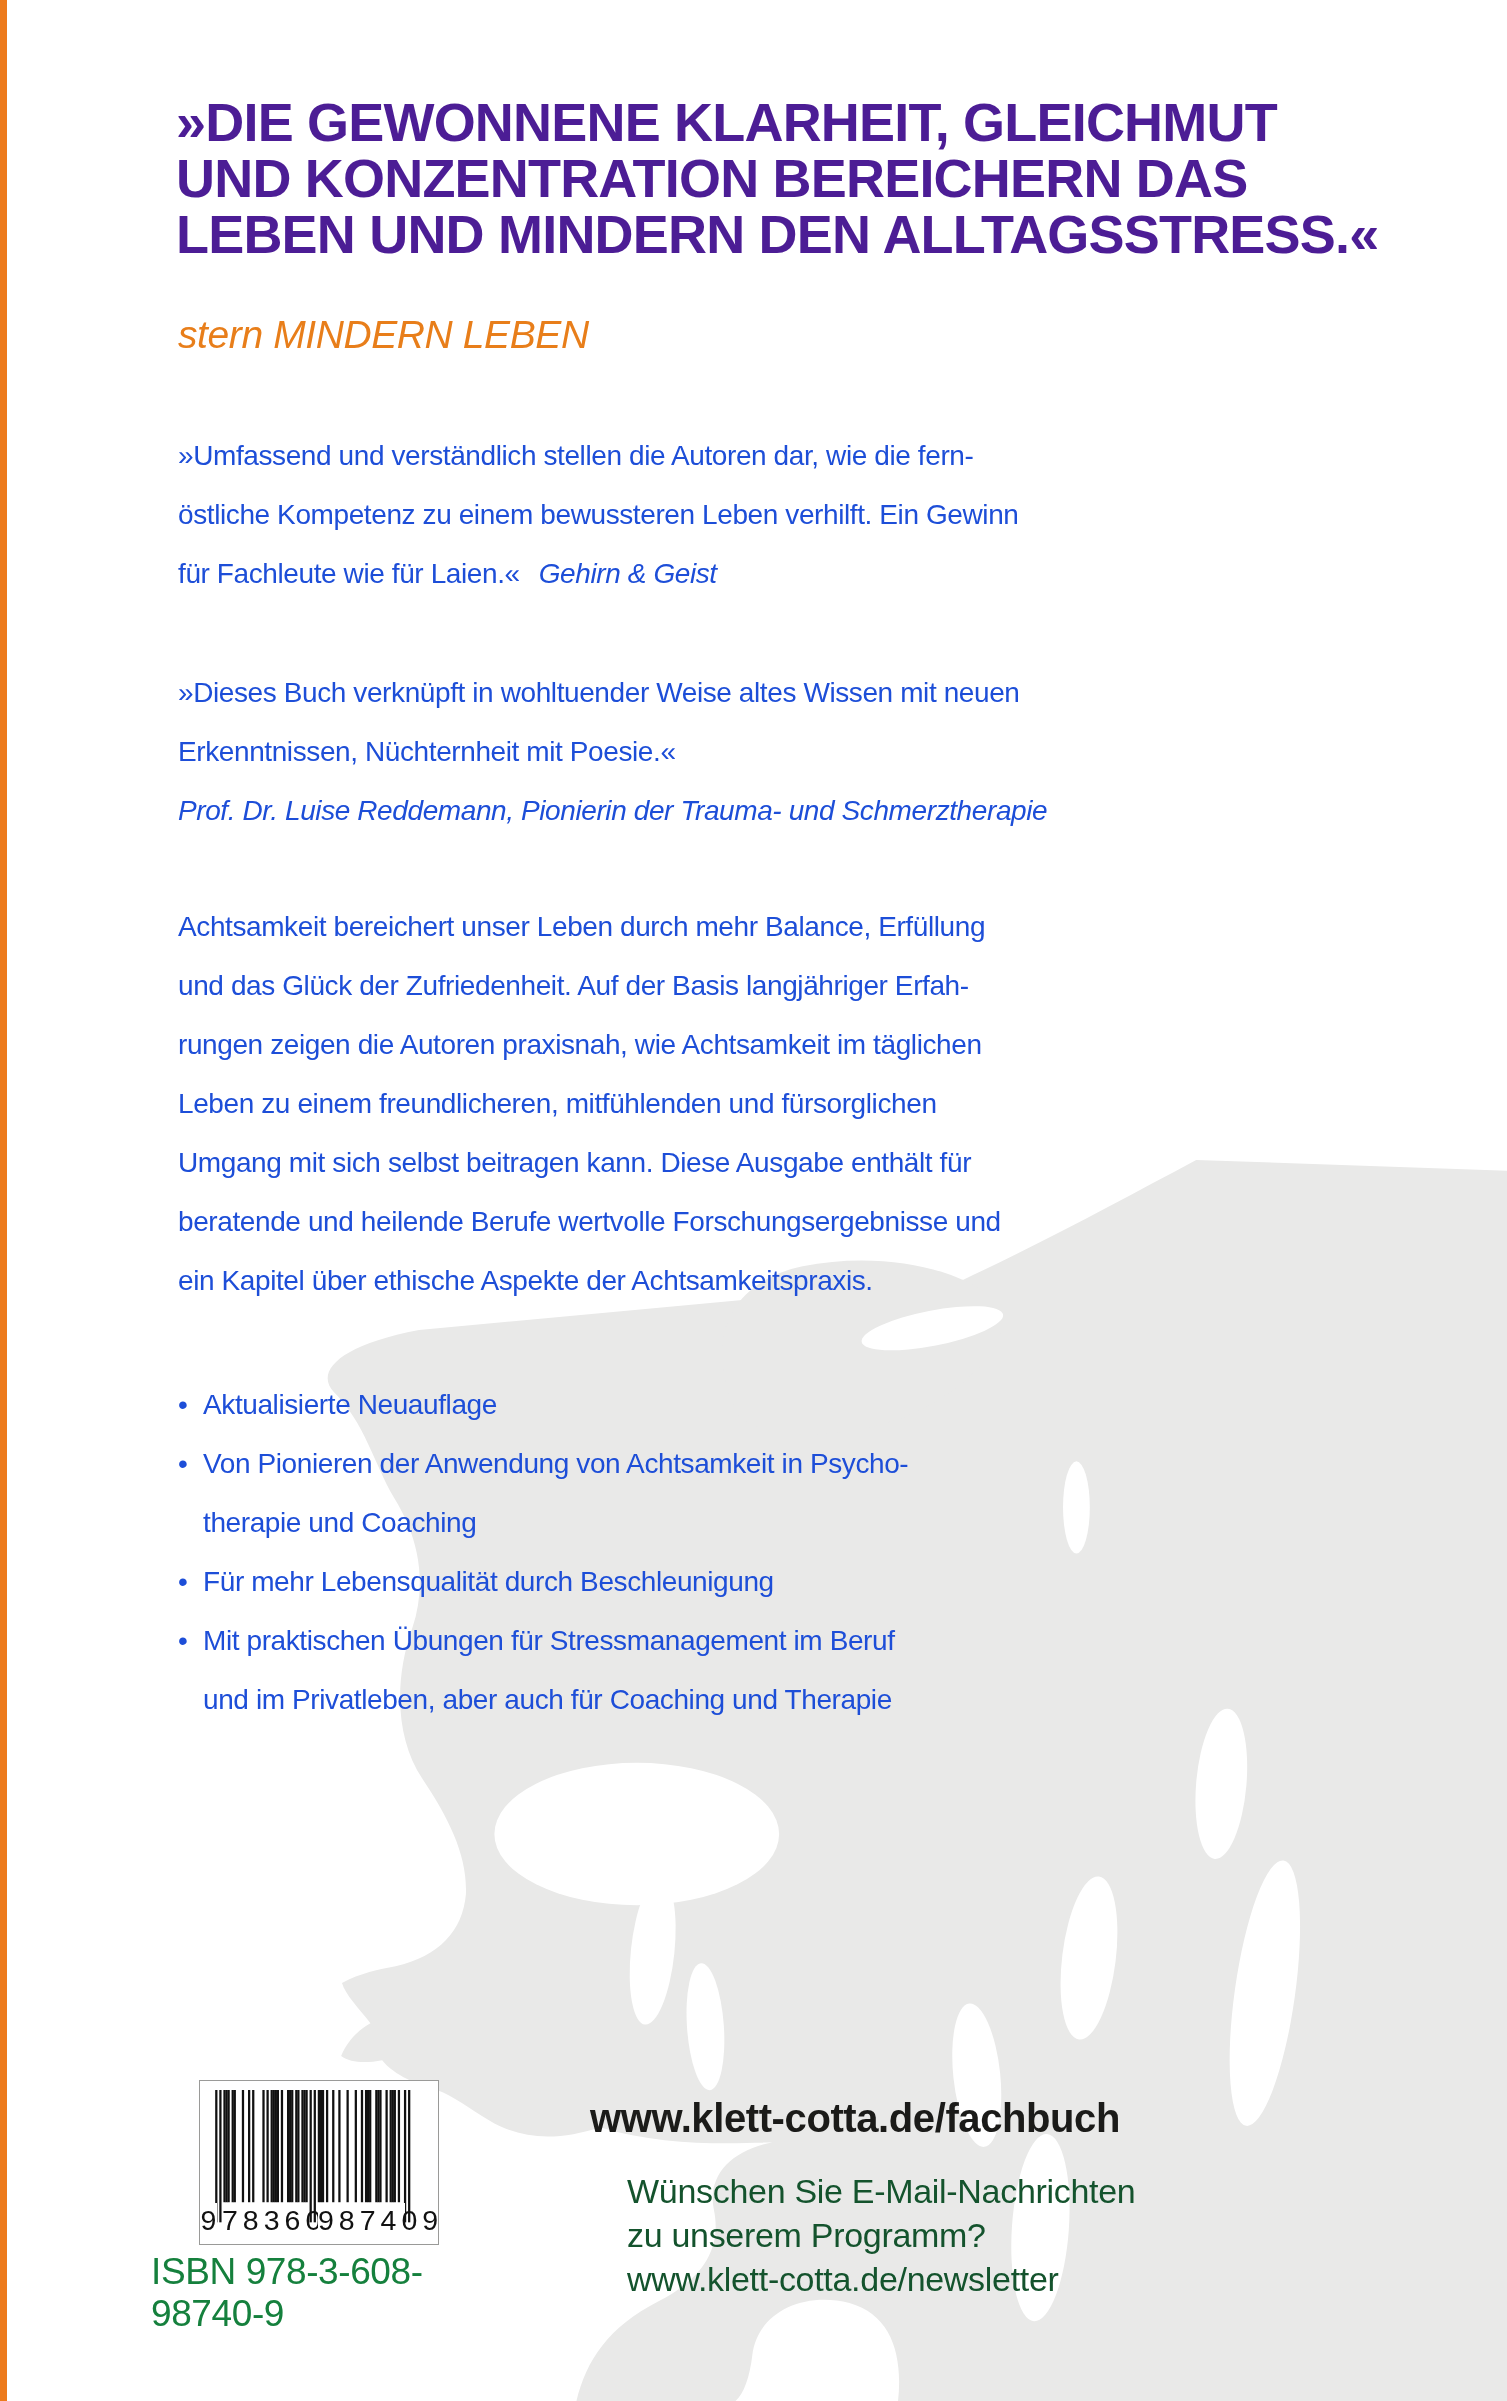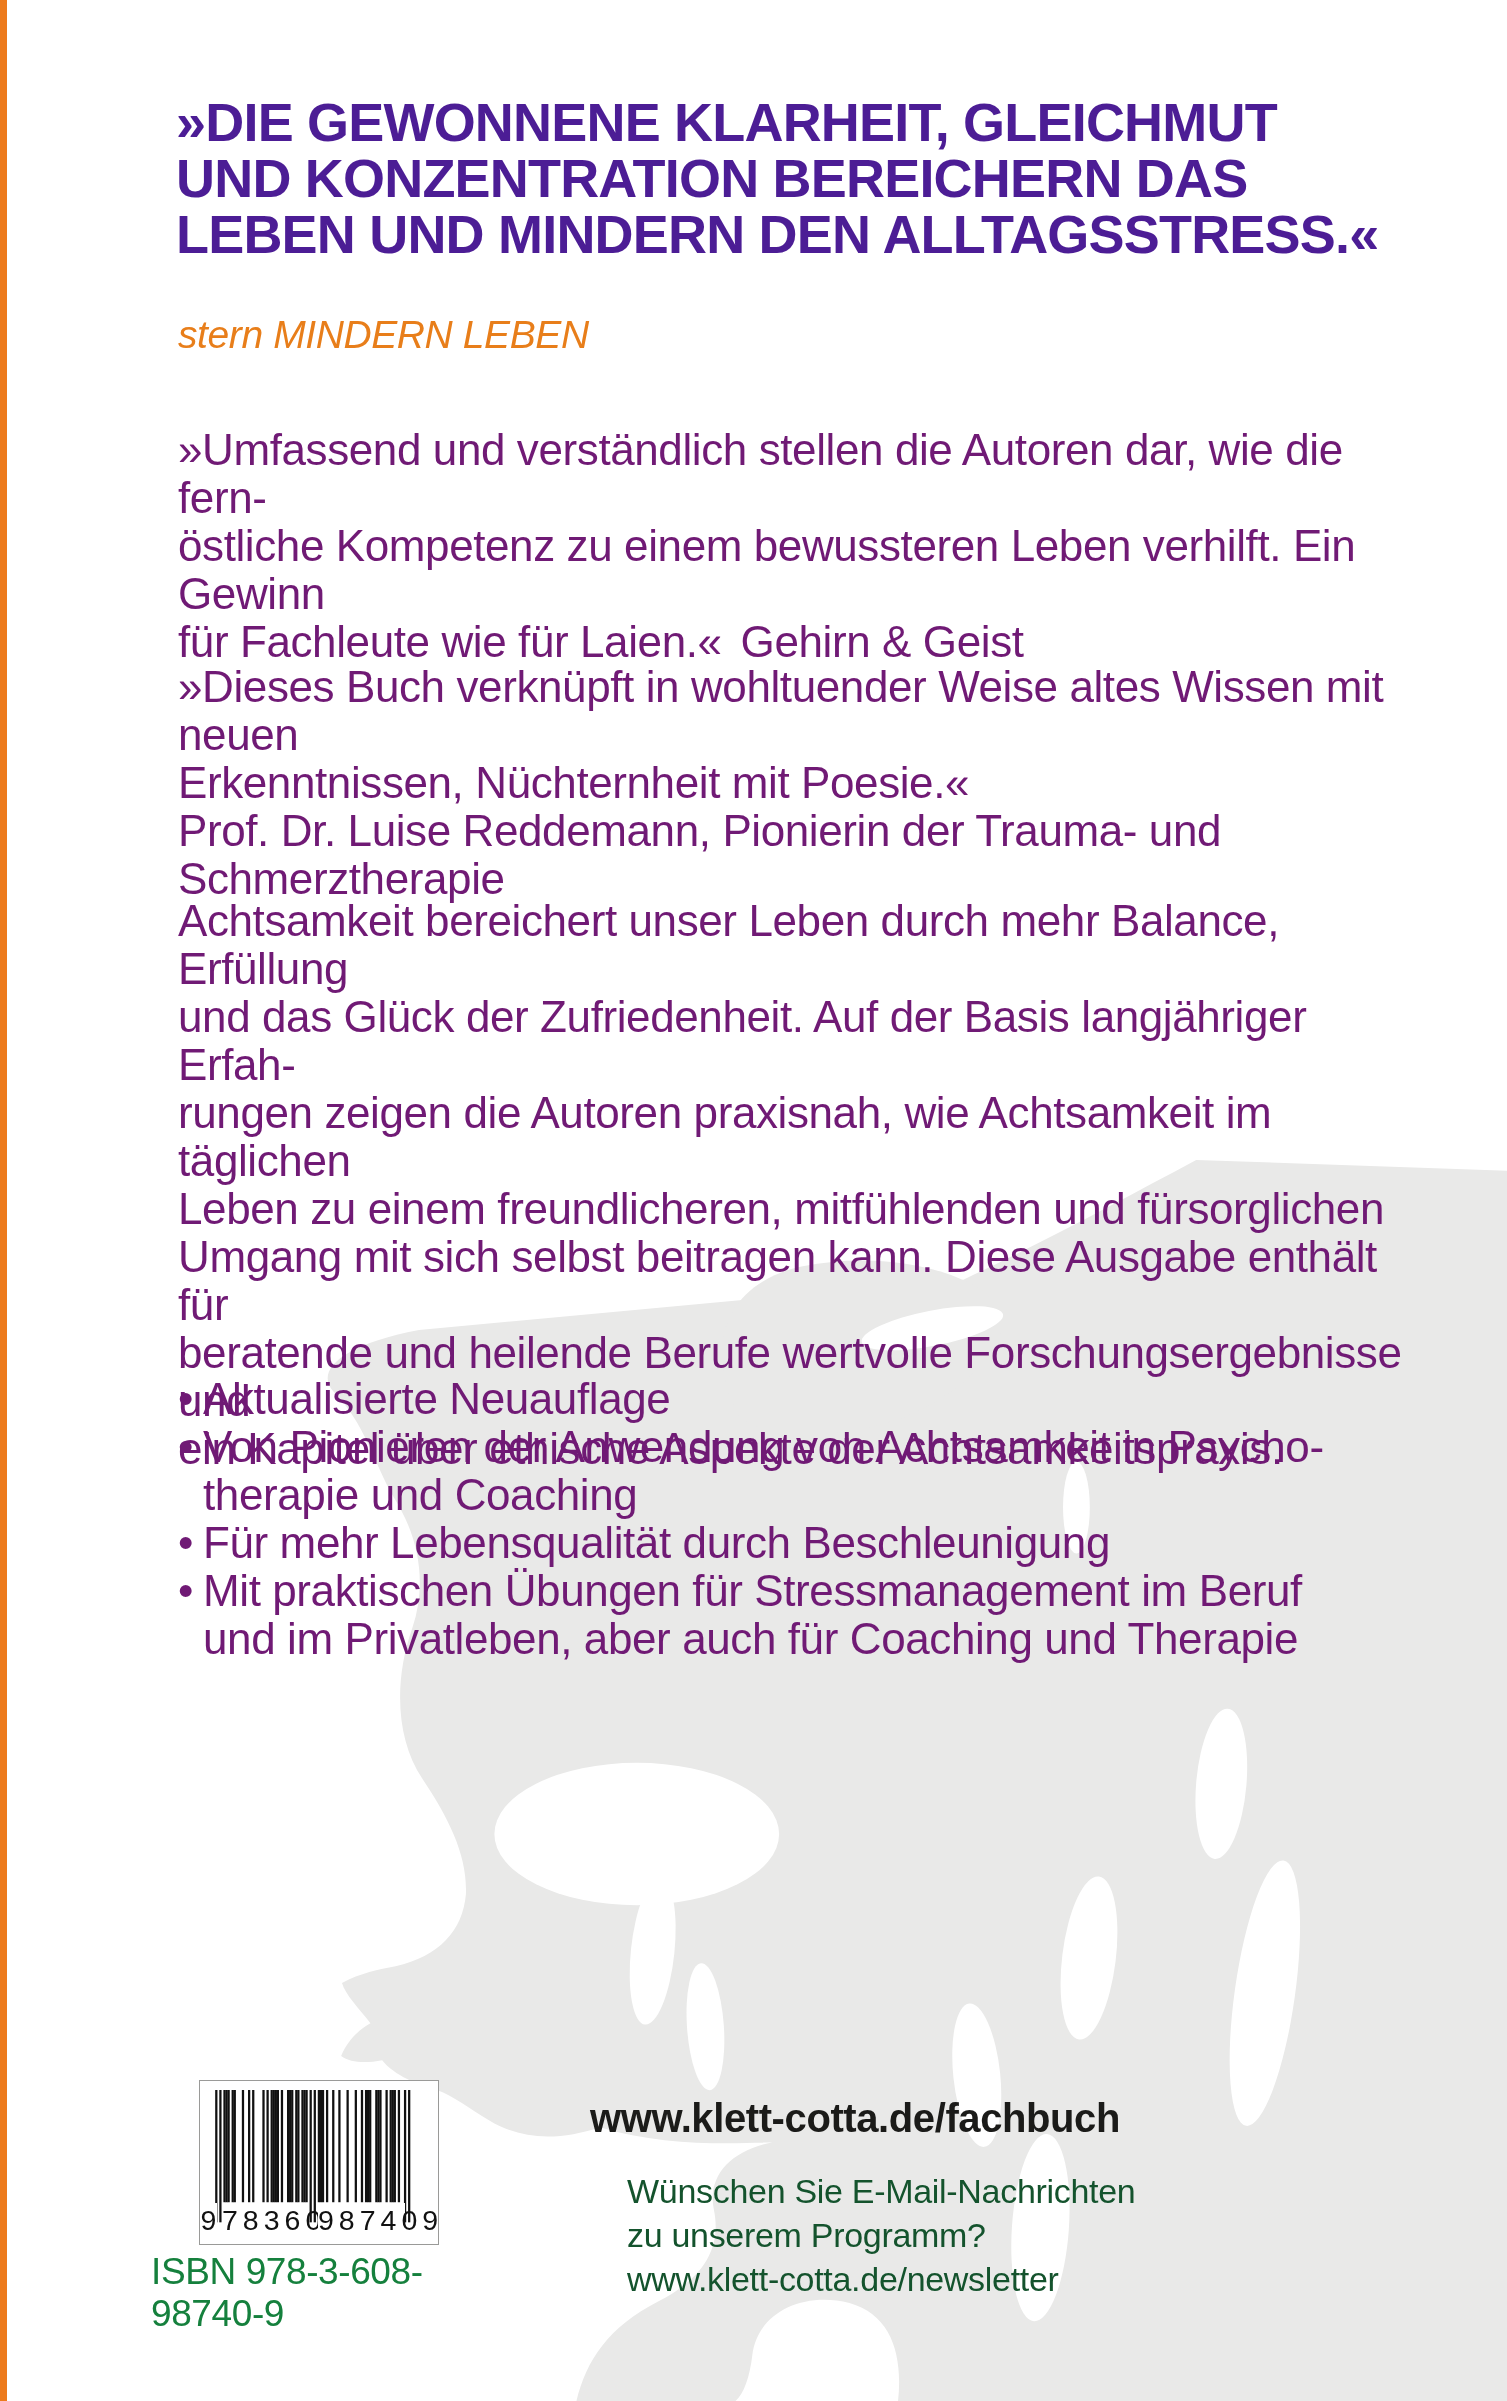--- a/index.html
+++ b/index.html
@@ -24,28 +24,28 @@
     font-size:54px;line-height:56px;font-weight:700;
     letter-spacing:-0.8px;color:#4c1d95;
     font-stretch:condensed;
   }
   .headline-source{
     left:178px;top:313px;width:754px;
     font-size:39px;line-height:44px;font-style:italic;color:#E87E1A;
     letter-spacing:-0.4px;
   }
   .bodytext{
-    font-size:44px;line-height:48px;letter-spacing:-0.4px;
-    color:#701a75;font-stretch:condensed;
+    font-size:28px;line-height:59px;letter-spacing:-0.4px;
+    color:#1d4ed8;font-stretch:condensed;
   }
   .q1{left:178px;top:426px;width:1240px;}
   .q2{left:178px;top:663px;width:1273px;}
   .desc{left:178px;top:897px;width:1240px;}
   .srcline{display:flex;column-gap:19px;}
-  .italic{}
+  .italic{font-style:italic;}
   .bullets{left:178px;top:1375px;width:1240px;}
   .bullet{display:flex;align-items:flex-start;}
   .bullet .dot{width:25px;flex:0 0 25px;}
   
   .barcode-box{
     left:199px;top:2080px;width:240px;height:165px;
     background:#ffffff;border:1.7px solid #9a9a98;box-sizing:border-box;
   }
   .barcode-box svg{position:absolute;left:15px;top:9.2px;}
   .ean-digit{

